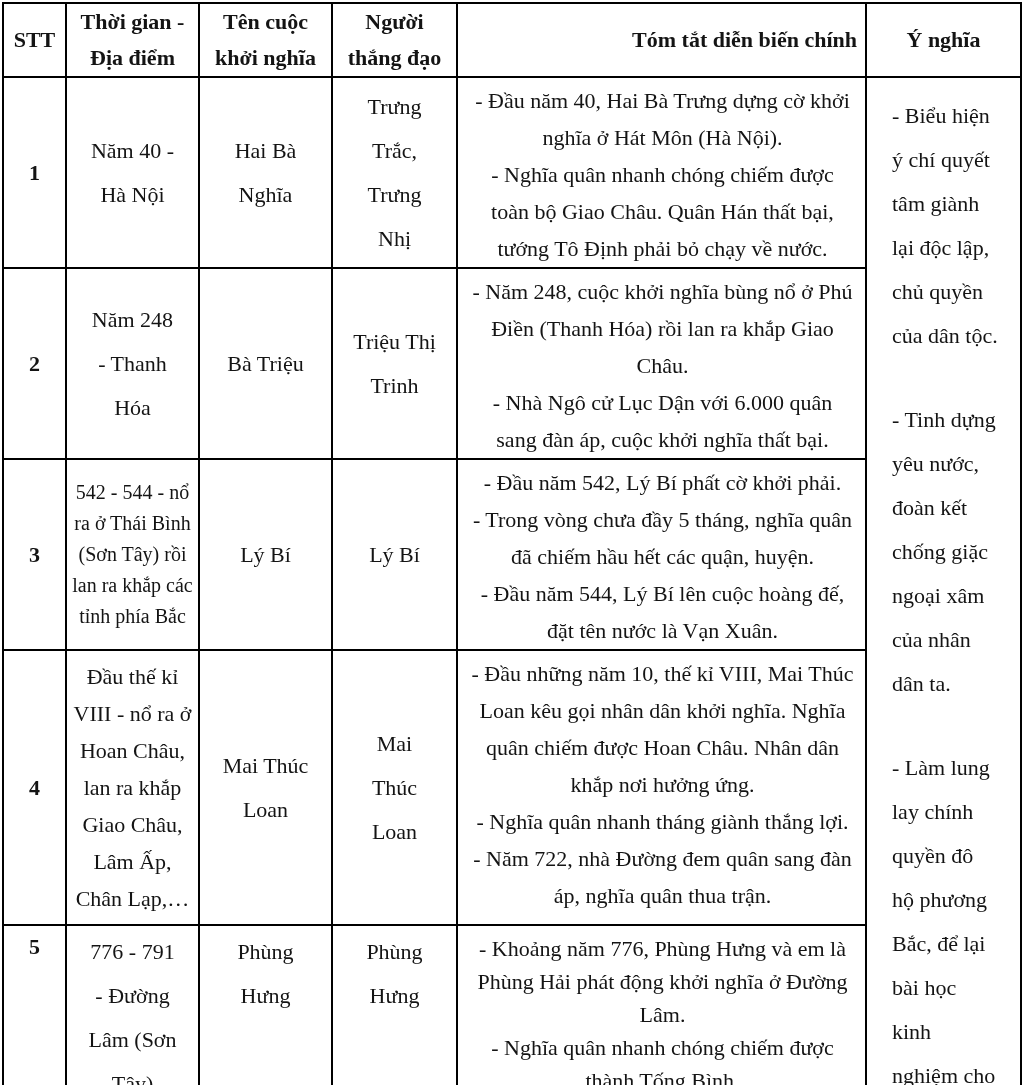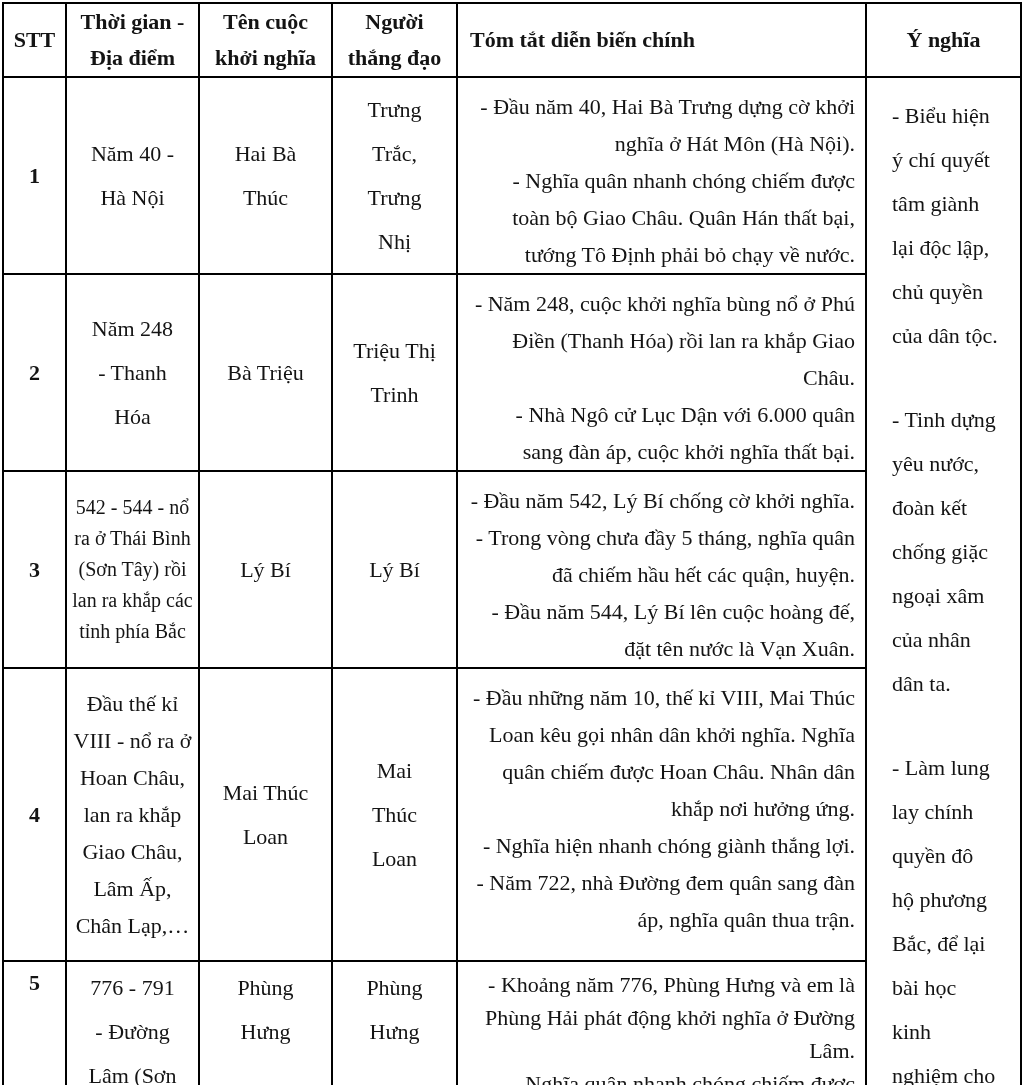--- a/index.html
+++ b/index.html
@@ -23,39 +23,39 @@
     font-size: 22px;
     overflow: hidden;
   }
   th {
     font-weight: bold;
     text-align: center;
     vertical-align: middle;
     line-height: 36px;
     padding: 0 8px;
   }
-  th.left { text-align: left; padding-left: 12px; }
+  th.left { text-align: right; padding-left: 12px; }
   td.c-stt {
     font-weight: bold;
     text-align: center;
     vertical-align: middle;
   }
   td.c-mid {
     text-align: center;
     vertical-align: middle;
     line-height: 44px;
     padding: 0 19px;
   }
   tr.r3 td.c-time { font-size: 20px; line-height: 31px; padding: 8px 4px; }
-  tr.r4 td.c-time { line-height: 37px; padding: 16px 6px; }
+  tr.r4 td.c-time { line-height: 37px; padding: 7px 6px; }
   td.c-summary {
-    text-align: right;
+    text-align: center;
     vertical-align: top;
     line-height: 37px;
-    padding: 10px 10px 0 12px;
+    padding: 4px 10px 0 12px;
   }
   tr.r5 td { vertical-align: top; }
   tr.r5 td.c-mid { padding-top: 4px; }
   tr.r5 td.c-stt { padding-top: 8px; }
   tr.r5 td.c-summary { line-height: 33px; padding-top: 6px; }
   td.c-meaning {
     text-align: left;
     vertical-align: middle;
     line-height: 44px;
     padding: 0 6px 0 9px;
@@ -106,21 +106,21 @@
     <th>Thời gian - Địa điểm</th>
     <th>Tên cuộc khởi nghĩa</th>
     <th>Người thắng đạo</th>
     <th class="left">Tóm tắt diễn biến chính</th>
     <th>Ý nghĩa</th>
   </tr>
 
   <tr class="r1" style="height:190px">
     <td class="c-stt">1</td>
     <td class="c-mid c-time">Năm 40 - Hà Nội</td>
-    <td class="c-mid">Hai Bà Thúc</td>
+    <td class="c-mid">Hai Bà Nghĩa</td>
     <td class="c-mid">Trưng Trắc, Trưng Nhị</td>
     <td class="c-summary">
       <div>- Đầu năm 40, Hai Bà Trưng dựng cờ khởi nghĩa ở Hát Môn (Hà Nội).</div>
       <div>- Nghĩa quân nhanh chóng chiếm được toàn bộ Giao Châu. Quân Hán thất bại, tướng Tô Định phải bỏ chạy về nước.</div>
     </td>
     <td class="c-meaning" rowspan="5">
       <p>- Biểu hiện ý chí quyết tâm giành lại độc lập, chủ quyền của dân tộc.</p>
       <p>- Tinh dựng yêu nước, đoàn kết chống giặc ngoại xâm của nhân dân ta.</p>
       <p>- Làm lung lay chính quyền đô hộ phương Bắc, để lại bài học kinh nghiệm cho các phong trào đấu tranh về sau.</p>
     </td>
@@ -136,34 +136,34 @@
       <div>- Nhà Ngô cử Lục Dận với 6.000 quân sang đàn áp, cuộc khởi nghĩa thất bại.</div>
     </td>
   </tr>
 
   <tr class="r3" style="height:189px">
     <td class="c-stt">3</td>
     <td class="c-mid c-time">542 - 544 - nổ ra ở Thái Bình (Sơn Tây) rồi lan ra khắp các tỉnh phía Bắc</td>
     <td class="c-mid">Lý Bí</td>
     <td class="c-mid">Lý Bí</td>
     <td class="c-summary">
-      <div>- Đầu năm 542, Lý Bí chống cờ khởi nghĩa.</div>
+      <div>- Đầu năm 542, Lý Bí phất cờ khởi phải.</div>
       <div>- Trong vòng chưa đầy 5 tháng, nghĩa quân đã chiếm hầu hết các quận, huyện.</div>
       <div>- Đầu năm 544, Lý Bí lên cuộc hoàng đế, đặt tên nước là Vạn Xuân.</div>
     </td>
   </tr>
 
   <tr class="r4" style="height:263px">
     <td class="c-stt">4</td>
     <td class="c-mid c-time">Đầu thế kỉ VIII - nổ ra ở Hoan Châu, lan ra khắp Giao Châu, Lâm Ấp, Chân Lạp,…</td>
     <td class="c-mid">Mai Thúc Loan</td>
     <td class="c-mid">Mai Thúc Loan</td>
     <td class="c-summary">
       <div>- Đầu những năm 10, thế kỉ VIII, Mai Thúc Loan kêu gọi nhân dân khởi nghĩa. Nghĩa quân chiếm được Hoan Châu. Nhân dân khắp nơi hưởng ứng.</div>
-      <div>- Nghĩa hiện nhanh chóng giành thắng lợi.</div>
+      <div>- Nghĩa quân nhanh tháng giành thắng lợi.</div>
       <div>- Năm 722, nhà Đường đem quân sang đàn áp, nghĩa quân thua trận.</div>
     </td>
   </tr>
 
   <tr class="r5">
     <td class="c-stt">5</td>
     <td class="c-mid c-time">776 - 791 - Đường Lâm (Sơn Tây)</td>
     <td class="c-mid">Phùng Hưng</td>
     <td class="c-mid">Phùng Hưng</td>
     <td class="c-summary">

